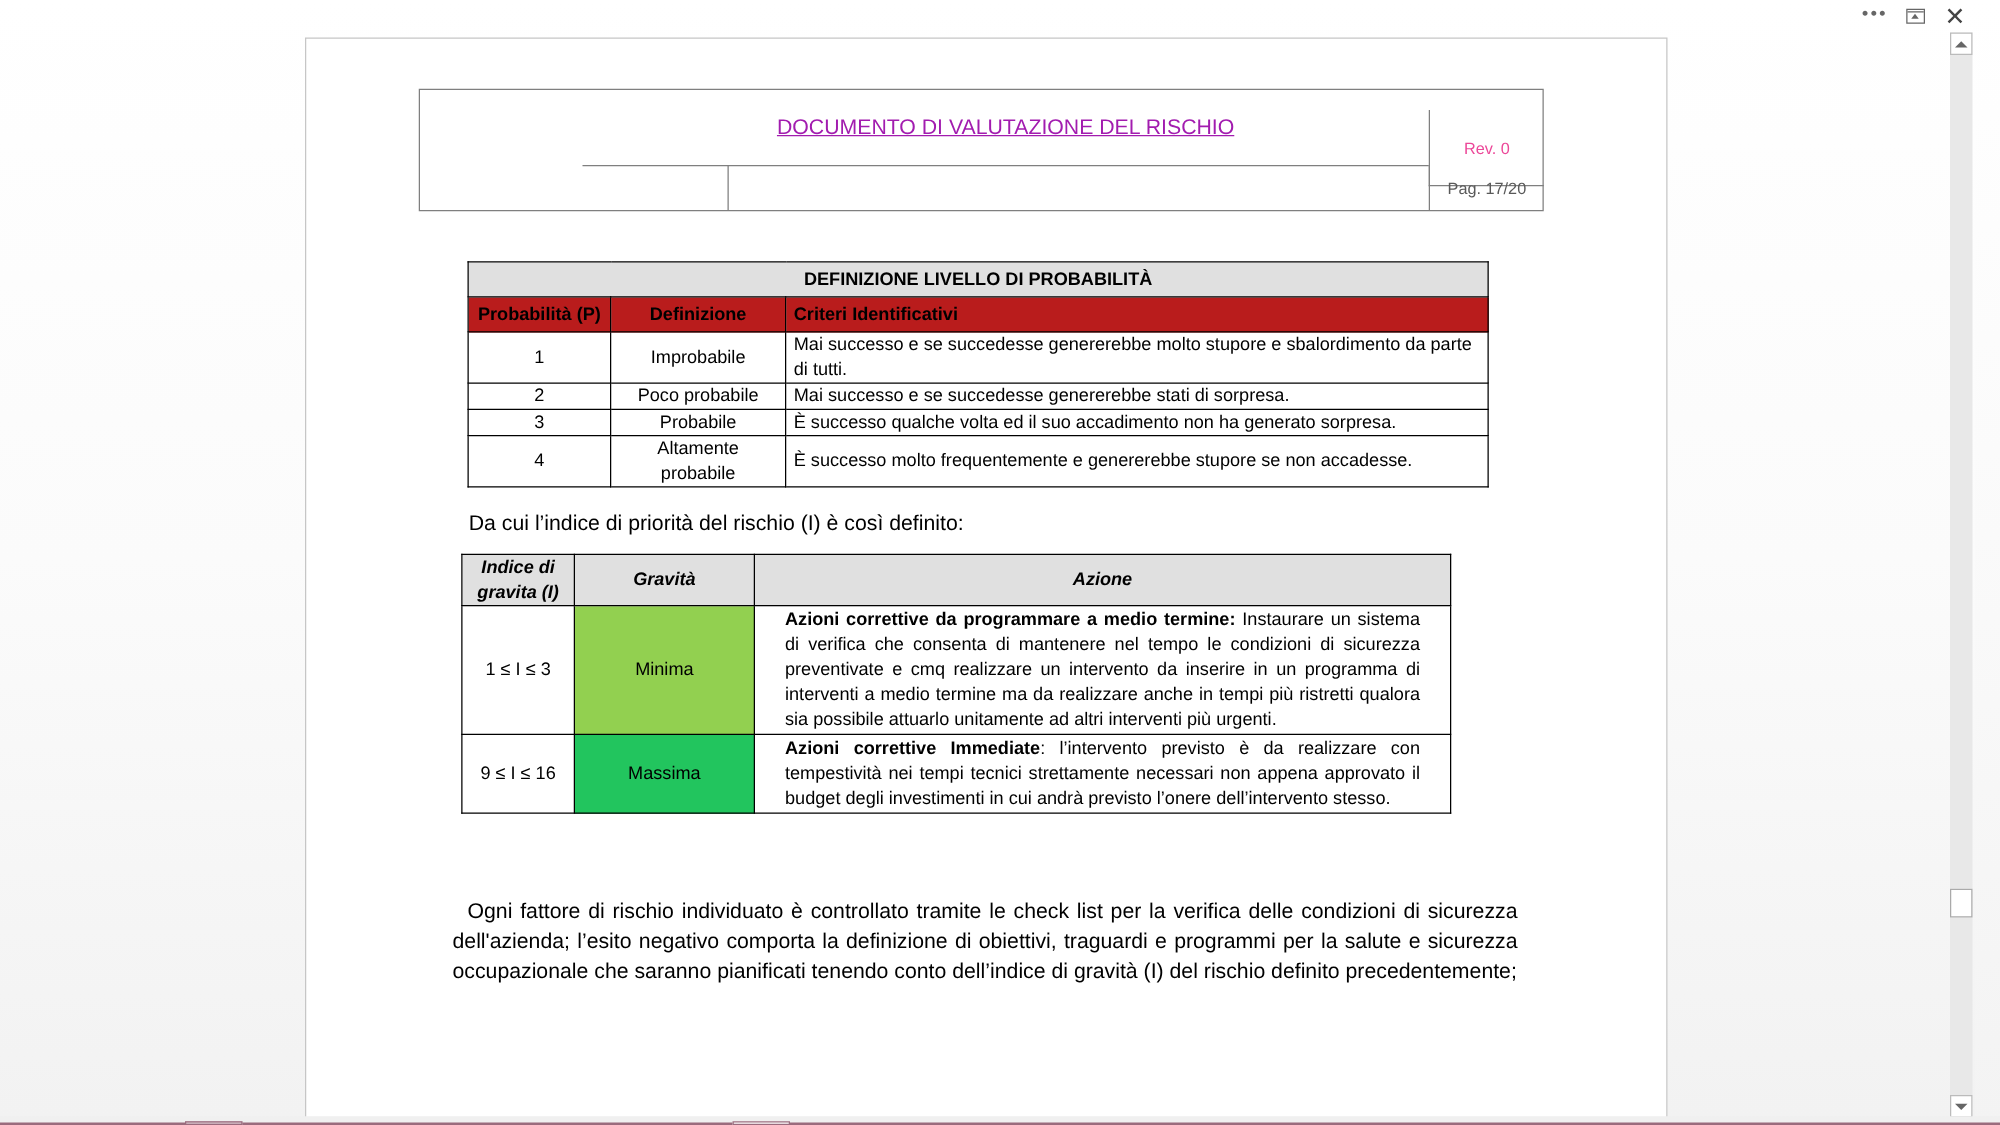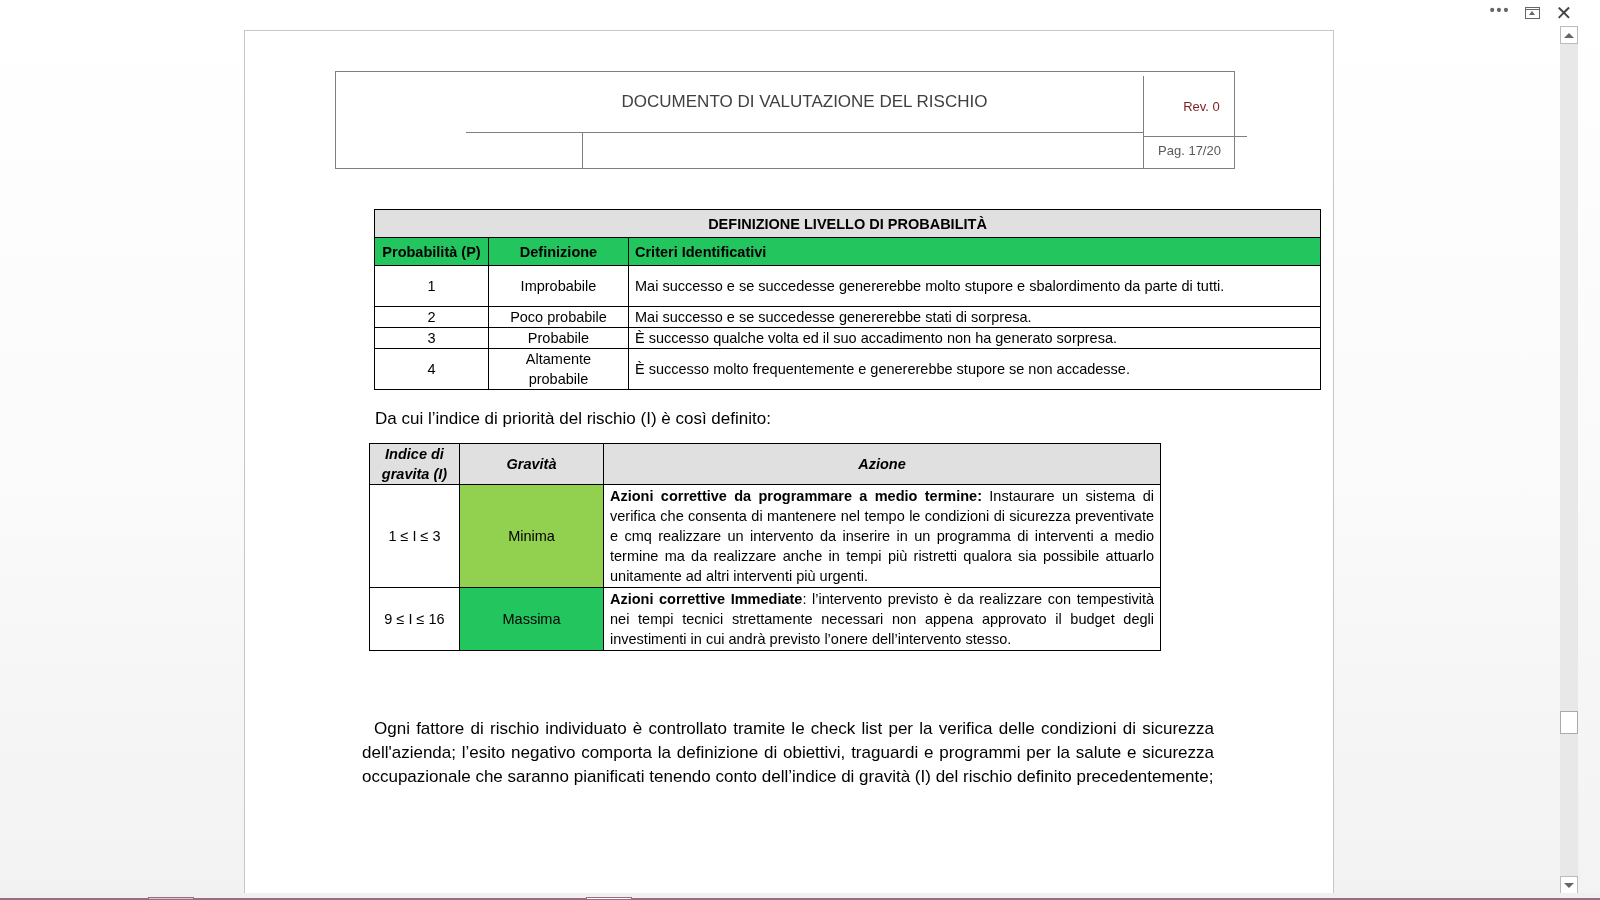--- a/index.html
+++ b/index.html
@@ -42,44 +42,44 @@
     position:absolute; left:244px; top:30px; width:1090px; height:870px;
     background:#fff; border:1px solid #c6c6c6; box-sizing:border-box;
   }
 
   
   .hdr {
     position:absolute; left:90px; top:40px; width:900px; height:98px;
     border:1.5px solid #7f7f7f; box-sizing:border-box;
   }
   .hdr-logo { position:absolute; left:0; top:0; width:130px; height:100%; border-right:1.5px solid #7f7f7f; display:flex; align-items:center; justify-content:center; text-align:center; color:#595959; font-size:16px; line-height:23px; }
-  .hdr-title { position:absolute; left:130px; top:0; width:677px; height:60px; border-bottom:1.5px solid #7f7f7f; display:flex; align-items:center; justify-content:center; color:#404040; font-size:17px; }
+  .hdr-title { position:absolute; left:130px; top:0; width:677px; height:60px; border-bottom:1.5px solid #7f7f7f; display:flex; align-items:center; justify-content:center; color:#a21caf; font-size:17px;text-decoration:underline; }
   .hdr-sub1 { position:absolute; left:130px; top:60px; width:116px; height:36px; border-right:1.5px solid #7f7f7f; }
   .hdr-sub2 { position:absolute; left:247px; top:60px; width:560px; height:36px; }
-  .hdr-rev { position:absolute; left:807px; top:4px; width:91px; height:60px; border-left:1.5px solid #7f7f7f; border-bottom:1.5px solid #7f7f7f; display:flex; align-items:center; justify-content:center; color:#7f1d1d; font-size:13px;padding-left:12px; }
+  .hdr-rev { position:absolute; left:807px; top:16px; width:91px; height:60px; border-left:1.5px solid #7f7f7f; border-bottom:1.5px solid #7f7f7f; display:flex; align-items:center; justify-content:center; color:#ec4899; font-size:13px; }
   .hdr-pag { position:absolute; left:807px; top:60px; width:91px; height:36px; border-left:1.5px solid #7f7f7f; display:flex; align-items:center; justify-content:center; color:#595959; font-size:13px; }
 
   
   table { border-collapse:collapse; font-size:14.5px; }
-  .ptab { position:absolute; left:129px; top:178px; width:947px; }
+  .ptab { position:absolute; left:129px; top:178px; width:817px; }
   .ptab td, .ptab th { border:1.5px solid #000; padding:0 6px; }
   .ptab .title-row th { background:#e0e0e0; height:27px; font-weight:bold; text-align:center; }
-  .ptab .head-row th { background:#22c55e; height:27px; font-weight:bold; }
+  .ptab .head-row th { background:#b91c1c; height:27px; font-weight:bold; }
   .ptab td { height:20px; line-height:20px; }
   .c { text-align:center; }
   .l { text-align:left; }
 
   .lead { position:absolute; left:130px; top:378px; font-size:17px; color:#000; }
 
   
   .stab { position:absolute; left:124px; top:412px; width:792px; }
   .stab td, .stab th { border:1.5px solid #000; padding:0 6px; }
   .stab th { background:#e0e0e0; font-style:italic; font-weight:bold; height:40px; line-height:20px; text-align:center; }
   .stab td { line-height:20px; font-size:14.5px; }
-  .stab .act { text-align:justify; padding:1px 6px; }
+  .stab .act { text-align:justify; padding:1px 24px; }
   .sev { text-align:center; }
 
   .para { position:absolute; left:117px; top:686px; width:852px; font-size:17px; line-height:24px; text-align:justify; text-indent:12px; }
 </style>
 </head>
 <body>
 
 <div class="viewer">
 
   <div class="page">

